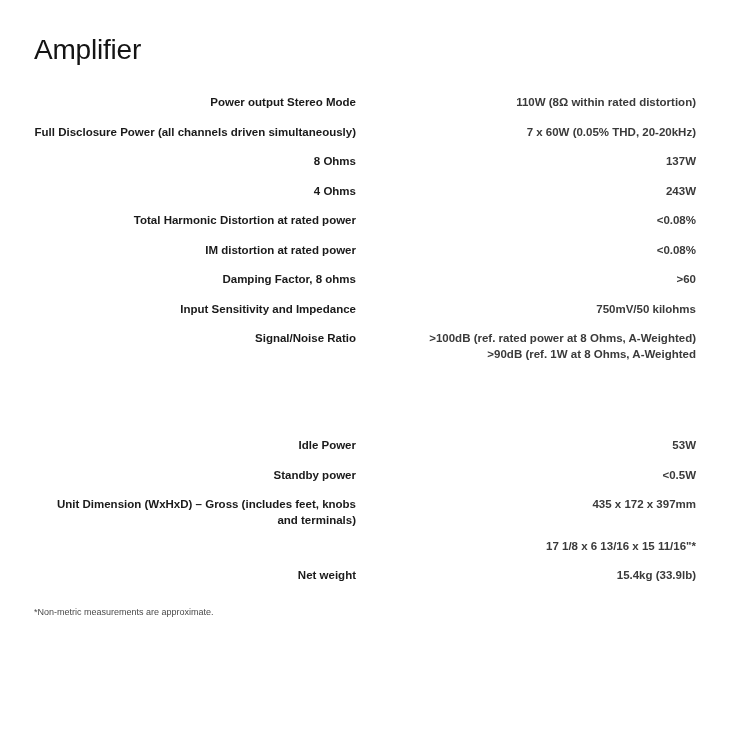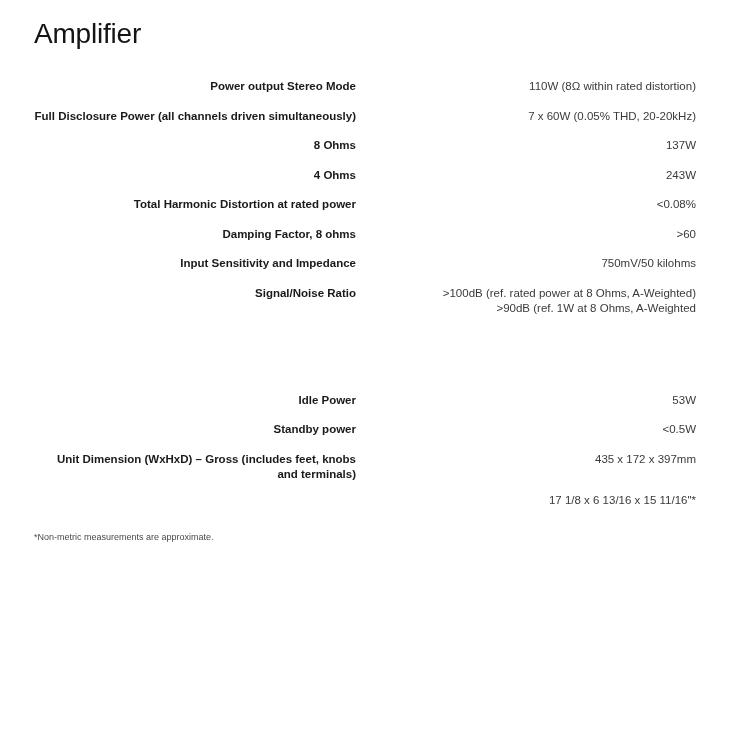--- a/index.html
+++ b/index.html
@@ -12,21 +12,21 @@
     height: 742px;
     font-family: "Liberation Sans", sans-serif;
     color: #1a1a1a;
     -webkit-font-smoothing: antialiased;
   }
   .page {
     position: relative;
     width: 730px;
     height: 742px;
     box-sizing: border-box;
-    padding: 0 34px;
+    padding: 16px 34px;
     overflow: hidden;
   }
   .section {
     margin: 0;
   }
   .section-amplifier {
     padding-top: 18px;
   }
   .section-general {
     padding-top: 62px;
@@ -57,21 +57,21 @@
   }
   td.spec-label {
     width: 322px;
     font-weight: bold;
     color: #1a1a1a;
     padding-right: 10px;
     box-sizing: border-box;
   }
   td.spec-value {
     color: #3a3a3a;
-    font-weight: 400;
+    font-weight: 700;
   }
   .value-line {
     display: block;
   }
   .value-gap {
     display: block;
     height: 26px;
   }
   .footnote {
     font-size: 9px;
@@ -113,20 +113,26 @@
             <span class="value-line">243W</span>
           </td>
         </tr>
         <tr class="spec-row">
           <td class="spec-label">Total Harmonic Distortion at rated power</td>
           <td class="spec-value">
             <span class="value-line">&lt;0.08%</span>
           </td>
         </tr>
         <tr class="spec-row">
+          <td class="spec-label">IM distortion at rated power</td>
+          <td class="spec-value">
+            <span class="value-line">&lt;0.08%</span>
+          </td>
+        </tr>
+        <tr class="spec-row">
           <td class="spec-label">Damping Factor, 8 ohms</td>
           <td class="spec-value">
             <span class="value-line">&gt;60</span>
           </td>
         </tr>
         <tr class="spec-row">
           <td class="spec-label">Input Sensitivity and Impedance</td>
           <td class="spec-value">
             <span class="value-line">750mV/50 kilohms</span>
           </td>
@@ -158,18 +164,24 @@
           </td>
         </tr>
         <tr class="spec-row">
           <td class="spec-label">Unit Dimension (WxHxD) – Gross (includes feet, knobs and terminals)</td>
           <td class="spec-value">
             <span class="value-line">435 x 172 x 397mm</span>
             <span class="value-gap"></span>
             <span class="value-line">17 1/8 x 6 13/16 x 15 11/16"*</span>
           </td>
         </tr>
+        <tr class="spec-row">
+          <td class="spec-label">Net weight</td>
+          <td class="spec-value">
+            <span class="value-line">15.4kg (33.9lb)</span>
+          </td>
+        </tr>
       </tbody>
     </table>
     <div class="footnote">*Non-metric measurements are approximate.</div>
   </section>
 
 </div>
 
 </body></html>

